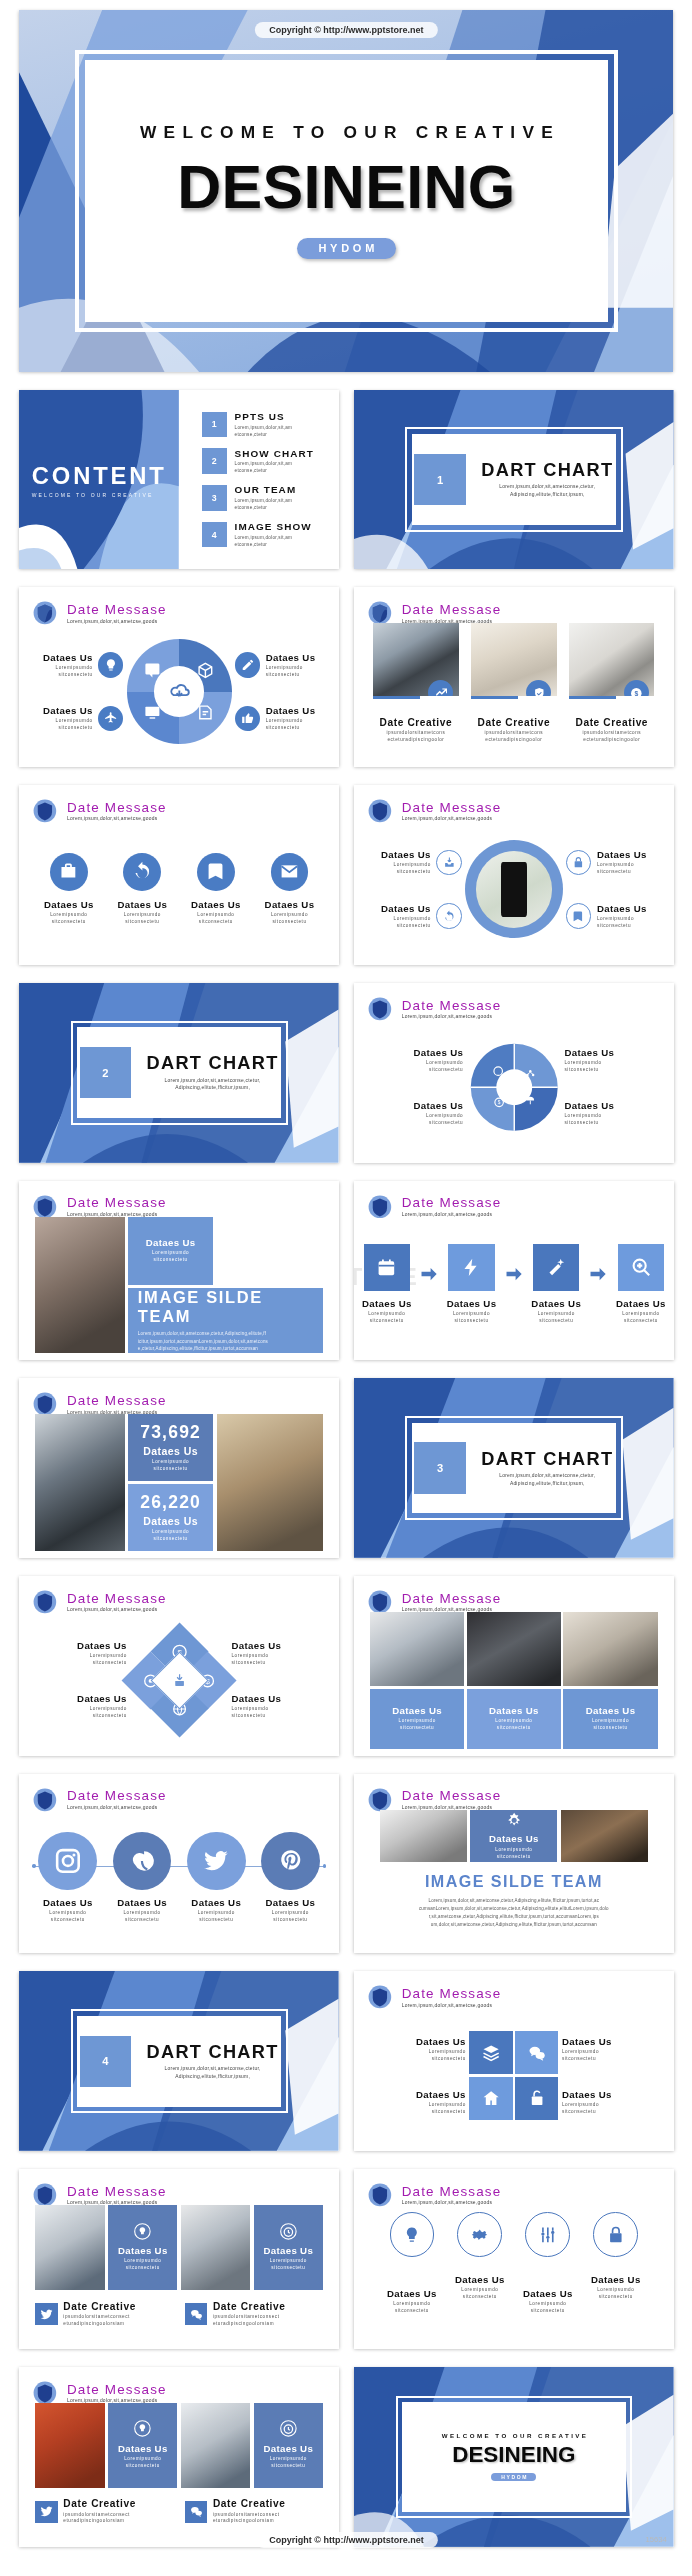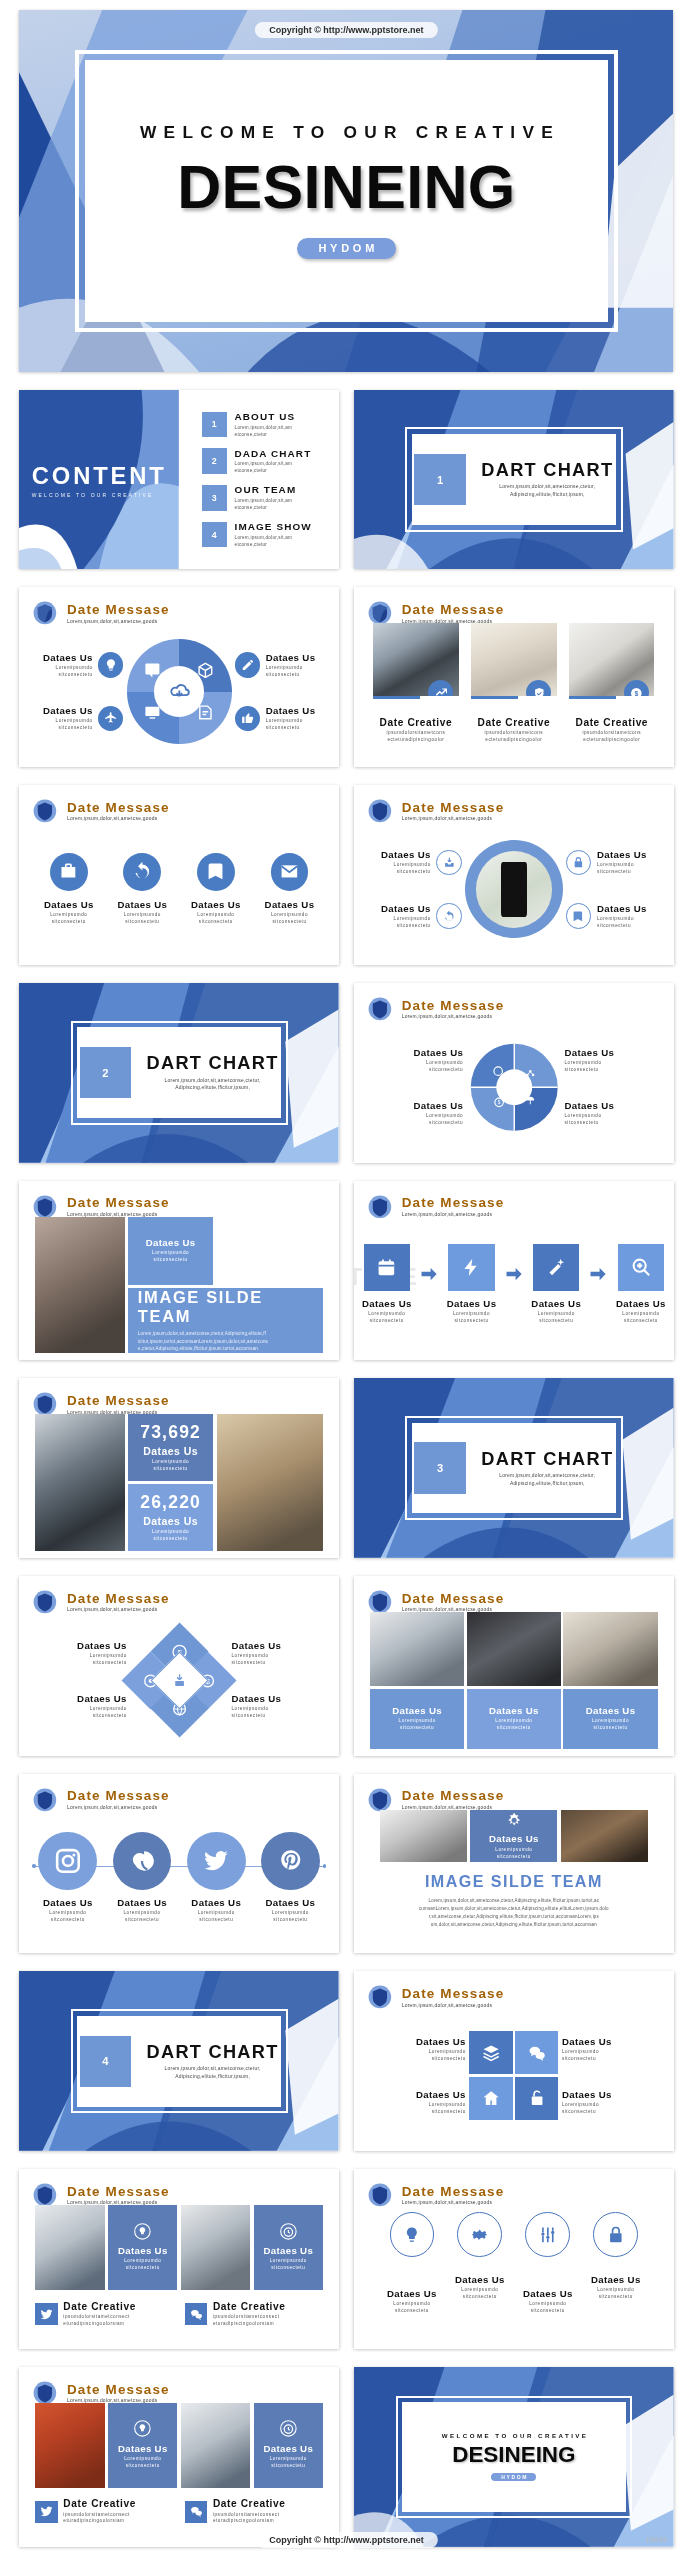--- a/index.html
+++ b/index.html
@@ -56,21 +56,21 @@
     background:rgba(255,255,255,.82); border-radius:9.7px;
     padding:2.8px 14px; font-size:9px; font-weight:bold; color:#2c2c2c;
     white-space:nowrap; z-index:6;
   }
   .copy-bar.bottom{ top:auto; bottom:16.6px; }
 
   
   .sh { display:flex; align-items:center; gap:3.2%; padding:4.4% 0 0 4.4%; }
   .sh-logo{ width:7.8%; aspect-ratio:1; flex:none; }
   .sh-logo svg{ width:100%; height:100%; display:block; }
-  .sh-t{ font-size:1.92em; font-weight:bold; letter-spacing:.085em; color:#a16207; line-height:1.05; }
+  .sh-t{ font-size:1.92em; font-weight:normal; letter-spacing:.085em; color:#a21caf; line-height:1.05; }
   .sh-s{ font-size:.70em; letter-spacing:.055em; color:#3d3d3d; margin-top:.30em; }
 
   
   .sl, .hero { font-size:7px; }
 
   .sbody{ position:absolute; left:0; right:0; top:20%; bottom:4%; }
 
   
   .lbl-t{ font-size:1.38em; font-weight:bold; color:#111; letter-spacing:.035em; white-space:nowrap;}
   .lbl-s{ font-size:.66em; color:#555; letter-spacing:.12em; line-height:1.5; margin-top:.45em; white-space:pre-line;}
@@ -312,29 +312,29 @@
         </svg>
         <div class="cnt-ttl">
           <div class="a">CONTENT</div>
           <div class="b">WELCOME TO OUR  CREATIVE</div>
         </div>
       </div>
       <div class="cnt-right">
         <div class="ci">
           <div class="ci-n">1</div>
           <div>
-              <div class="ci-t">ABOUT US</div>
+              <div class="ci-t">PPTS US</div>
           <div class="ci-s">Lorem,ipsum,dolor,sit,am
 etconse,ctetur</div>
             </div>
         </div>
         <div class="ci">
           <div class="ci-n">2</div>
           <div>
-              <div class="ci-t">DADA CHART</div>
+              <div class="ci-t">SHOW CHART</div>
           <div class="ci-s">Lorem,ipsum,dolor,sit,am
 etconse,ctetur</div>
             </div>
         </div>
         <div class="ci">
           <div class="ci-n">3</div>
           <div>
               <div class="ci-t">OUR TEAM</div>
           <div class="ci-s">Lorem,ipsum,dolor,sit,am
 etconse,ctetur</div>

